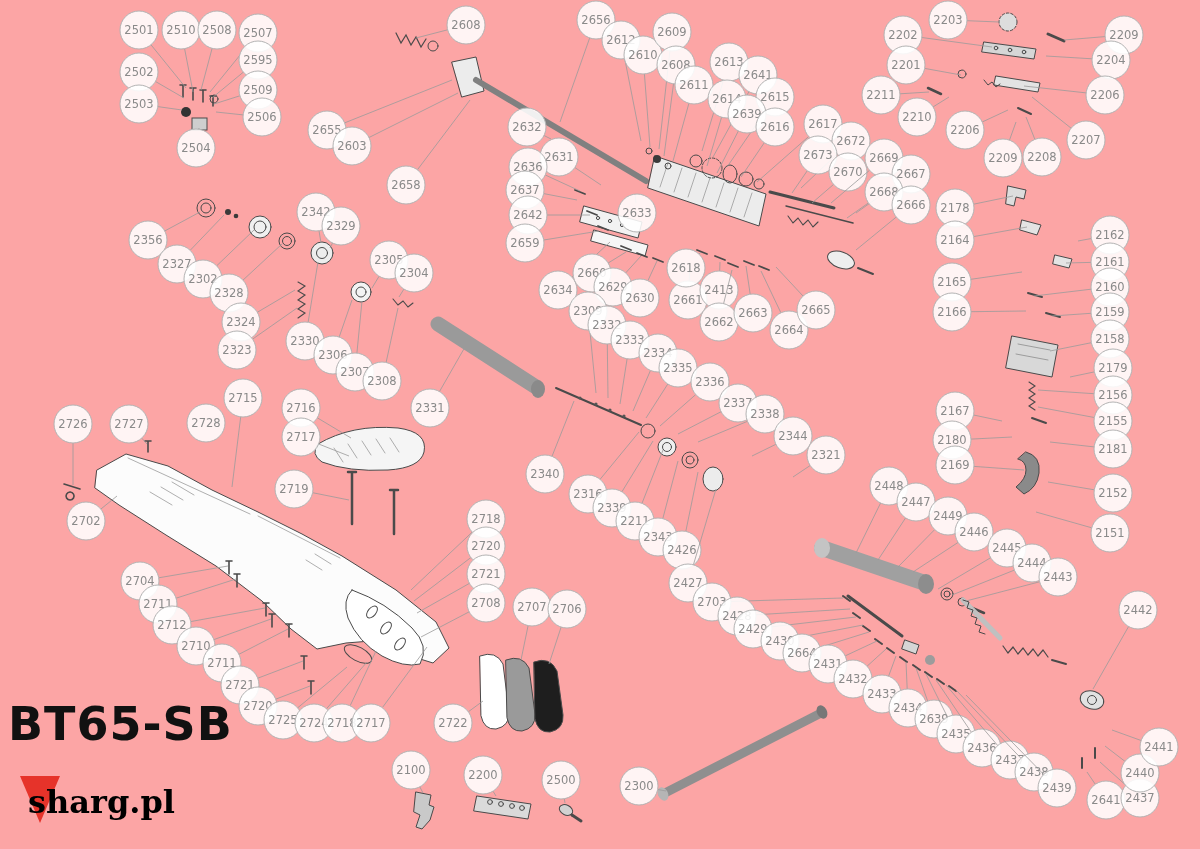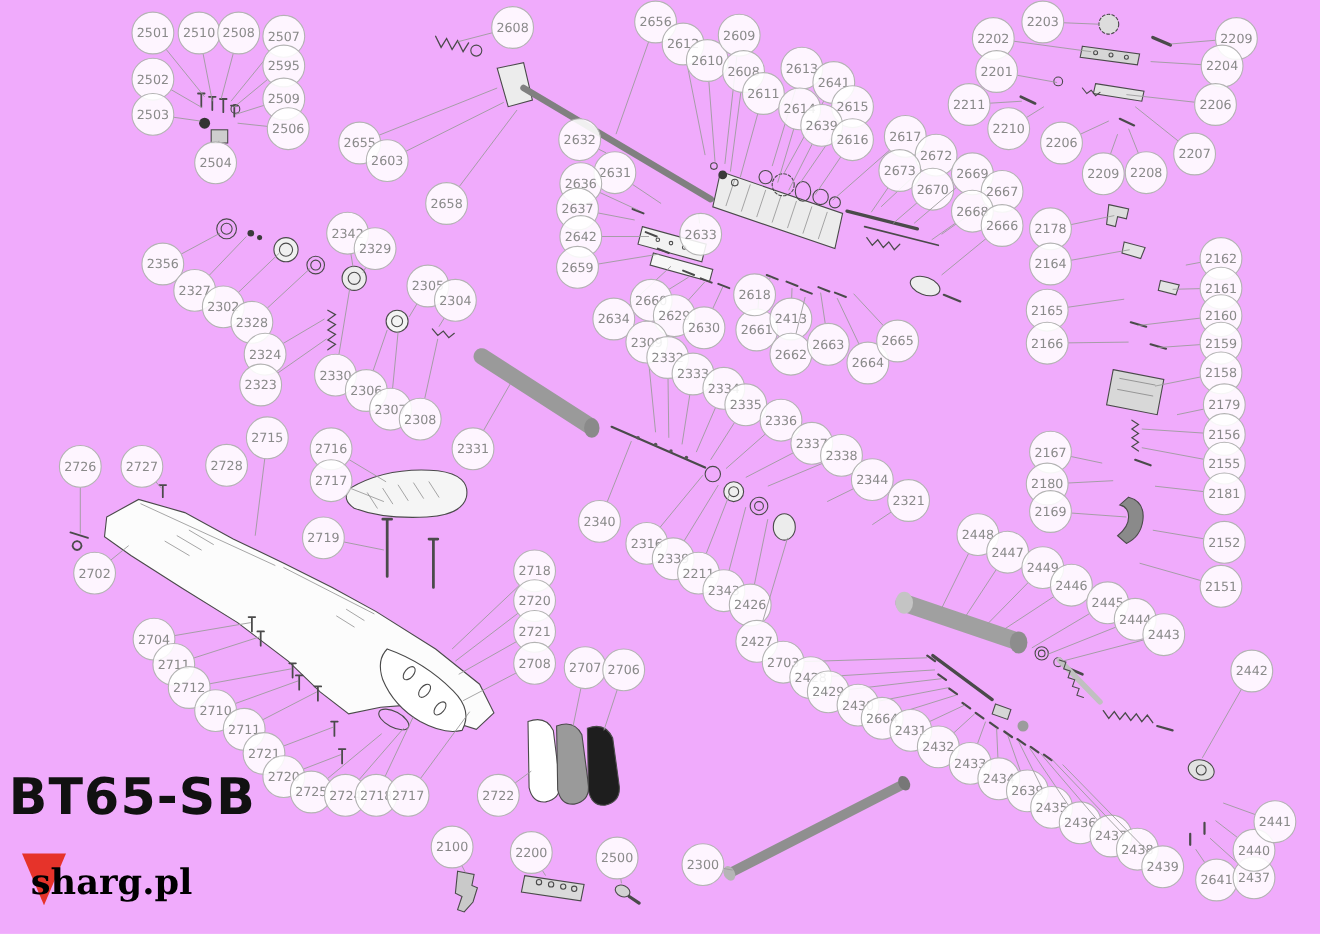--- a/index.html
+++ b/index.html
@@ -1,16 +1,16 @@
 <!DOCTYPE html>
 <html><head>
 <meta charset="utf-8">
 <style>
   html,body{margin:0;padding:0;background:#ffffff;}
-  #stage{width:1200px;height:849px;position:relative;background:#f0abfc;overflow:hidden;}
+  #stage{width:1200px;height:849px;position:relative;background:#fca5a5;overflow:hidden;}
   svg{display:block;}
   text{font-family:"DejaVu Sans", sans-serif;}
   .logo-text{font-family:"DejaVu Serif", serif;font-weight:bold;}
   .title-text{font-family:"DejaVu Sans", sans-serif;font-weight:bold;letter-spacing:1px;}
 </style>
 </head>
 <body>
 
 <div id="stage">
 <svg id="diagram" width="1200" height="849" viewBox="0 0 1200 849" xmlns="http://www.w3.org/2000/svg">

